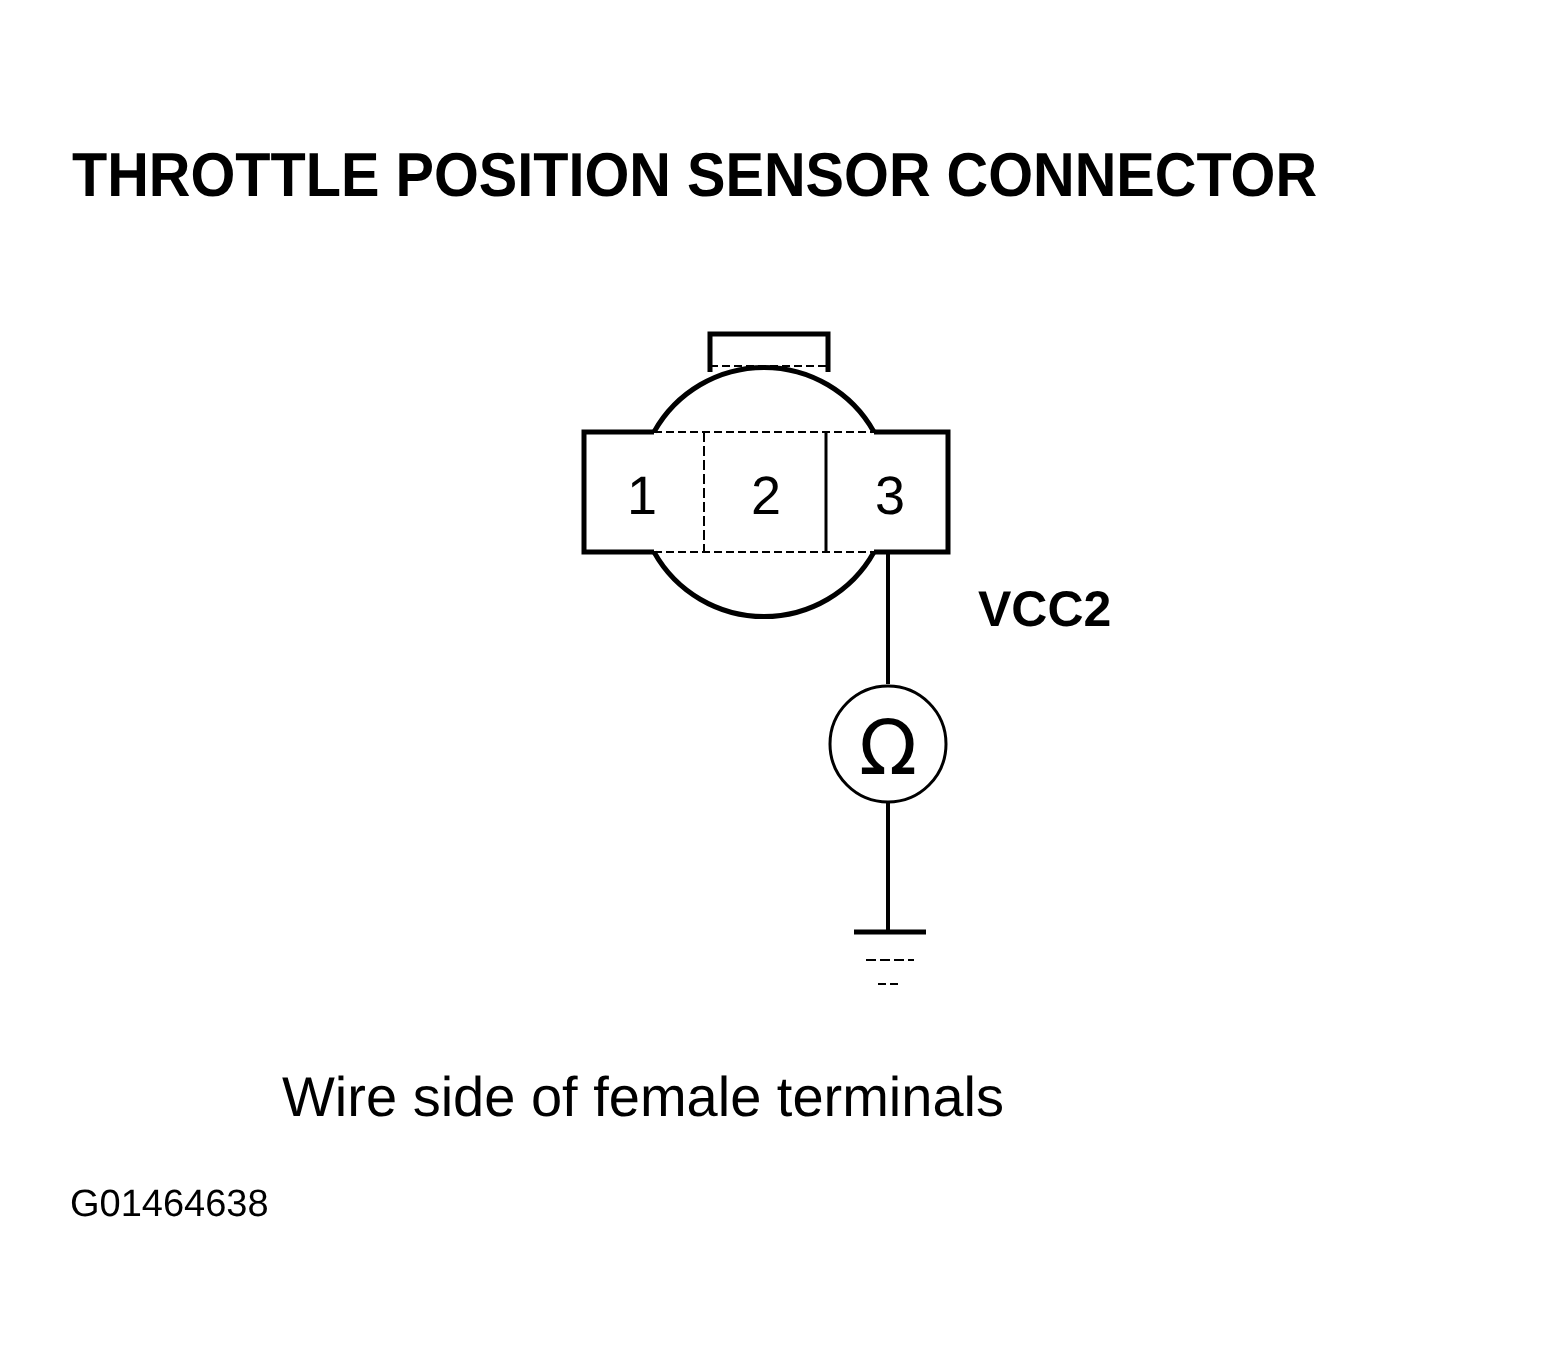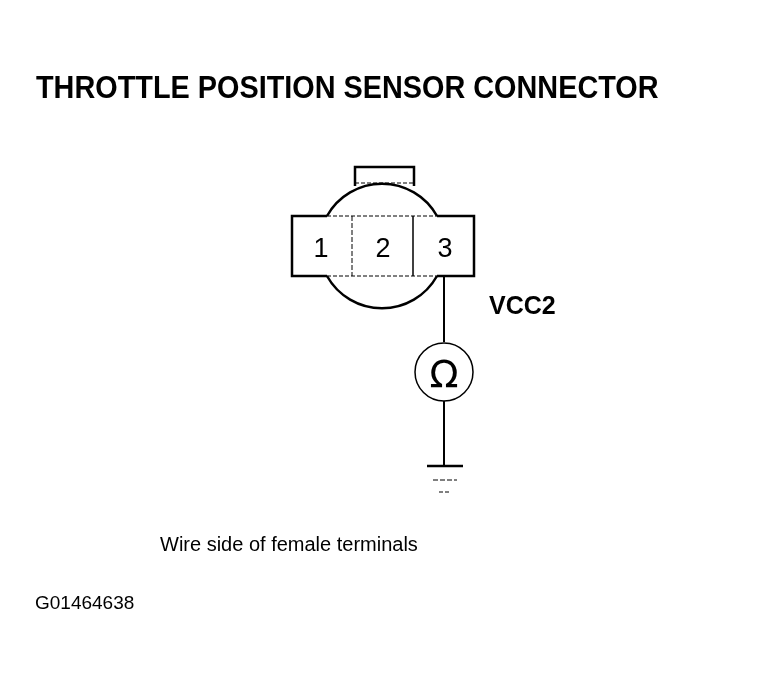--- a/index.html
+++ b/index.html
@@ -1,19 +1,19 @@
 <!DOCTYPE html>
 <html><head>
 <meta charset="utf-8">
 <style>
   html, body { margin:0; padding:0; background:#ffffff; }
   body { width:773px; height:683px; position:relative; overflow:hidden; font-family:"Liberation Sans", sans-serif; color:#000; }
   .title { position:absolute; left:36px; top:70px; font-size:31px; font-weight:bold; letter-spacing:0px; white-space:nowrap; transform:scaleX(0.93); transform-origin:left top; }
   .vcc { position:absolute; left:489px; top:290px; font-size:25px; font-weight:bold; line-height:30px; white-space:nowrap;text-align:right; }
-  .caption { position:absolute; left:160px; top:533px; font-size:20px; white-space:nowrap; }
+  .caption { position:absolute; left:141px; top:533px; font-size:28px; white-space:nowrap; }
   .figid { position:absolute; left:35px; top:592px; font-size:19px; white-space:nowrap;text-align:right; }
   svg.diagram { position:absolute; left:0; top:0; }
   .pin { font-family:"Liberation Sans", sans-serif; font-size:27px; font-weight:normal; }
 </style>
 </head>
 <body>
 
 <div class="title">THROTTLE POSITION SENSOR CONNECTOR</div>
 
 <svg class="diagram" width="773" height="683" viewBox="0 0 773 683">

